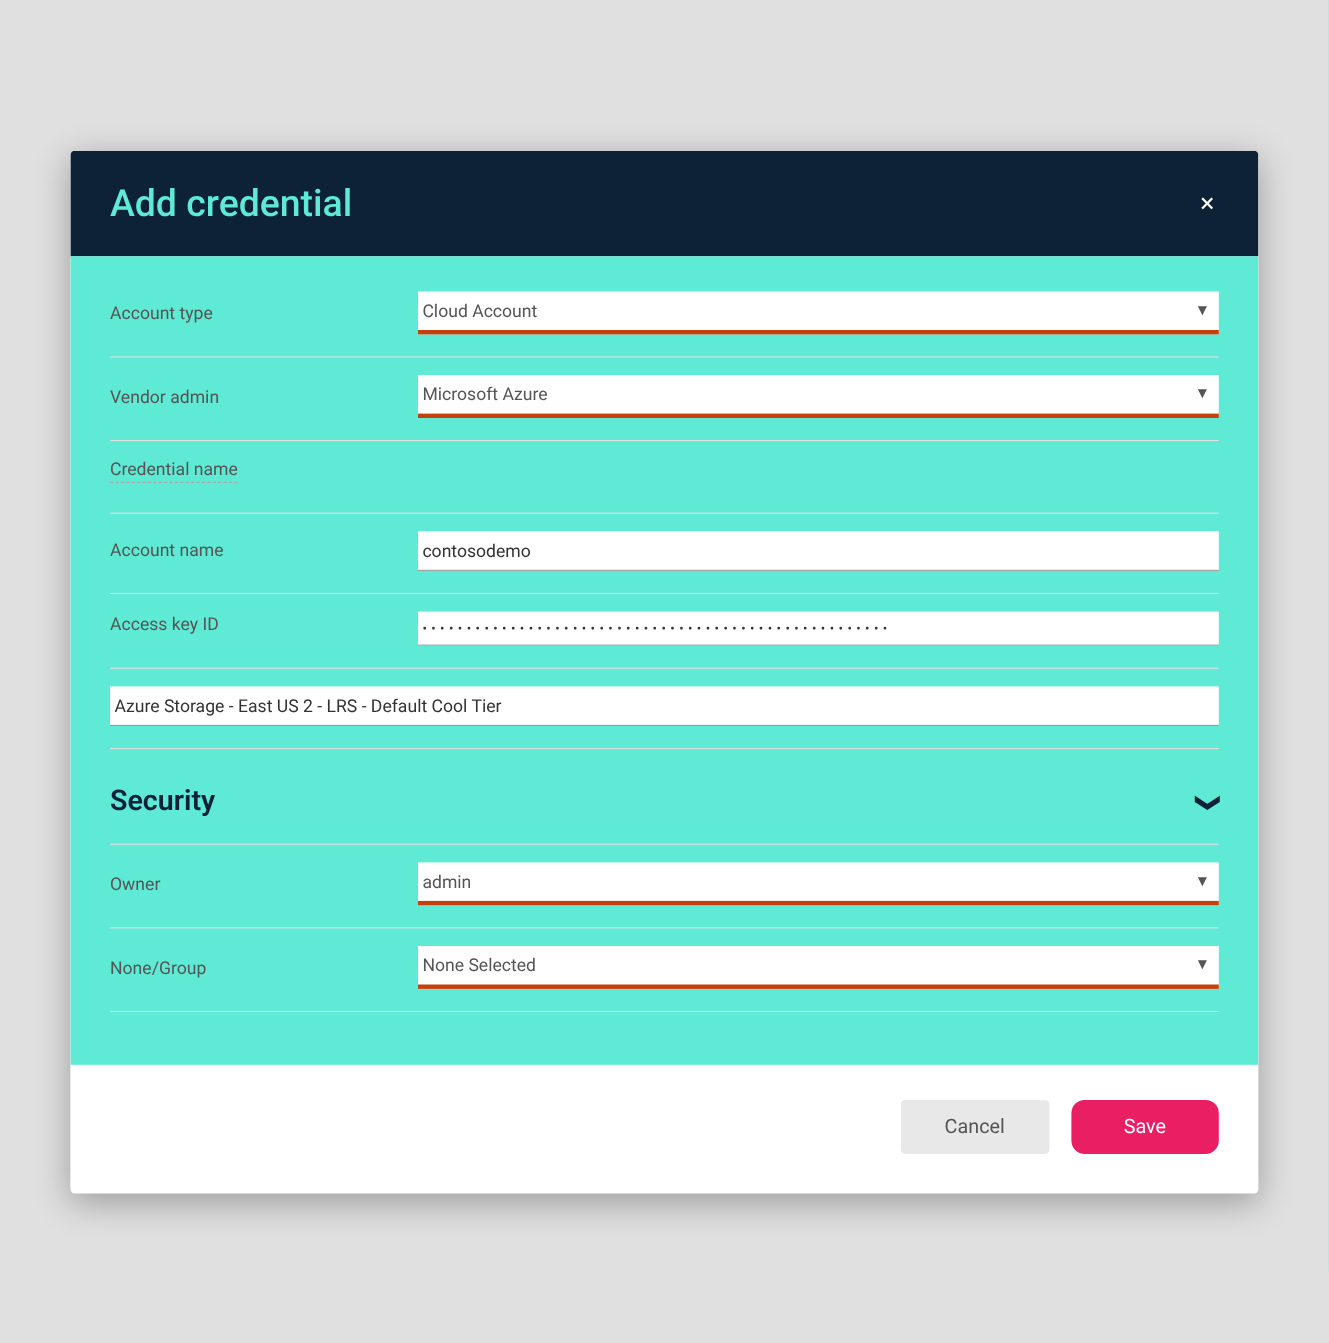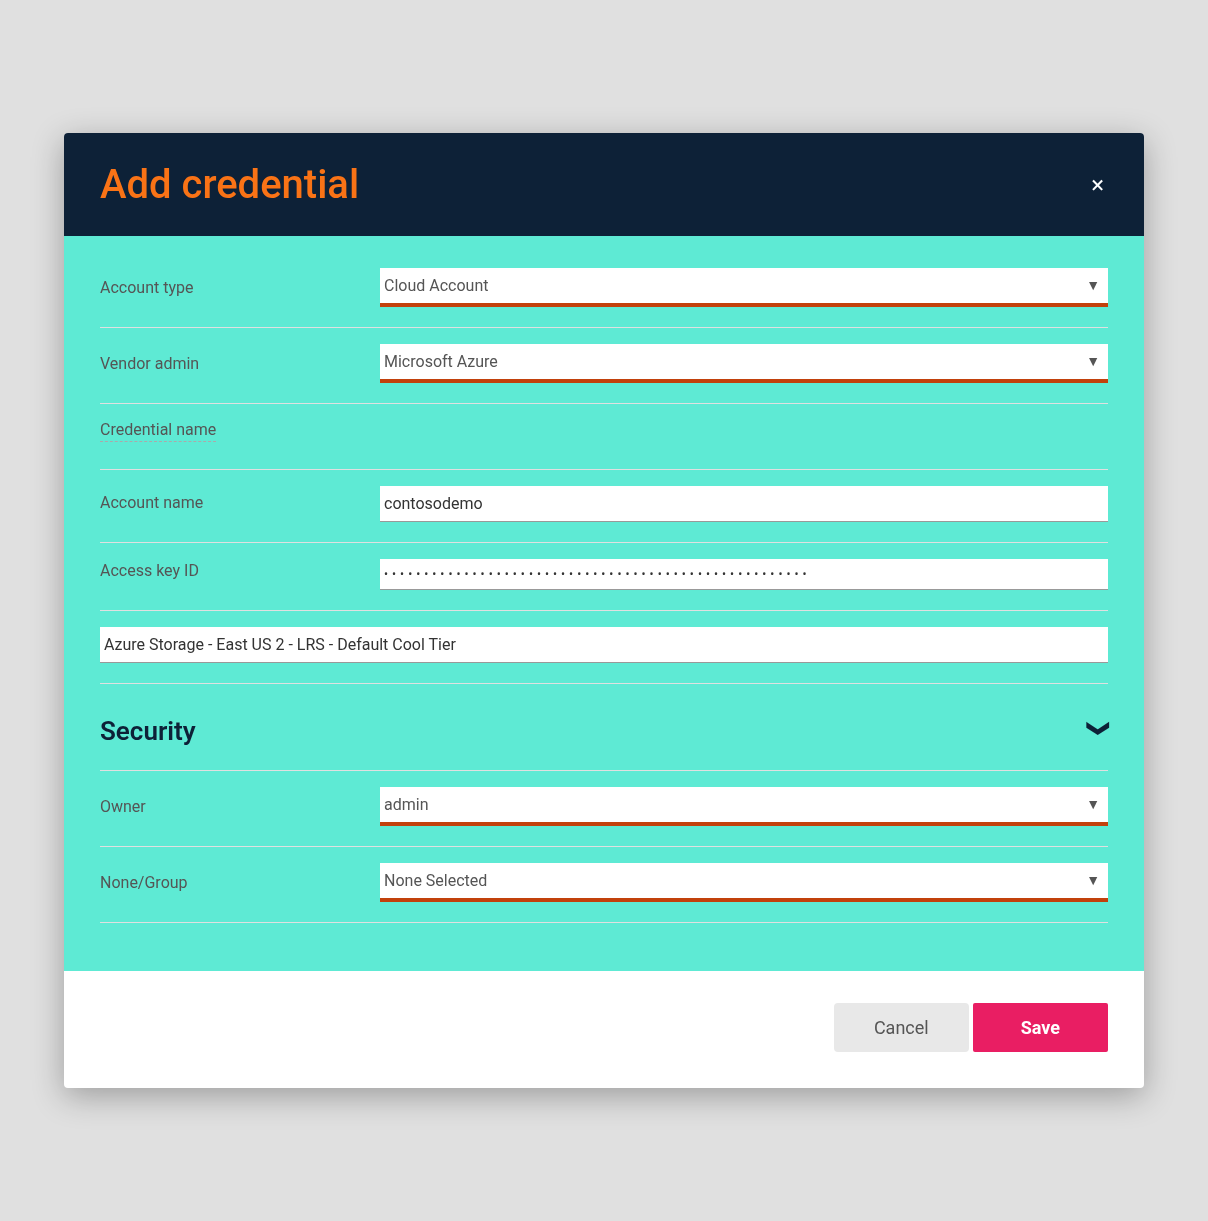--- a/index.html
+++ b/index.html
@@ -30,23 +30,23 @@
     .modal-header {
       background: #0d2137;
       color: #fff;
       padding: 28px 36px;
       display: flex;
       align-items: center;
       justify-content: space-between;
     }
 
     .modal-title {
-      font-size: 40px;
+      font-size: 34px;
       font-weight: 500;
-      color: #f97316;
+      color: #5eead4;
     }
 
     .close-btn {
       background: none;
       border: none;
       color: #fff;
       font-size: 24px;
       cursor: pointer;
       line-height: 1;
       padding: 4px;
@@ -112,21 +112,21 @@
     }
 
     .divider {
       border: none;
       border-top: 1px solid #e0e0e0;
       margin: 16px 0;
     }
 
     .section-header {
       display: flex;
-      align-items: flex-start;
+      align-items: flex-end;
       justify-content: space-between;
       padding: 16px 0 8px 0;
     }
 
     .section-title {
       font-size: 26px;
       font-weight: 600;
       color: #0d2137;
     }
 
@@ -134,42 +134,42 @@
       color: #0d2137;
       font-size: 22px;
       cursor: pointer;
     }
 
     .modal-footer {
       display: flex;
       justify-content: flex-end;
       align-items: center;
       padding: 32px 36px 36px 36px;
-      gap: 4px;
+      gap: 20px;
     }
 
     .btn-cancel {
       background: #e8e8e8;
       border: none;
       border-radius: 4px;
       padding: 14px 40px;
       font-size: 18px;
       color: #555;
       cursor: pointer;
     }
 
     .btn-save {
       background: #e91e63;
       border: none;
-      border-radius: 2px;
+      border-radius: 12px;
       padding: 14px 48px;
       font-size: 18px;
       color: #fff;
       cursor: pointer;
-      font-weight: 700;
+      font-weight: 400;
     }
 
     .password-input {
       letter-spacing: 4px;
       font-size: 12px;
     }
   </style>
 </head>
 <body>
 

